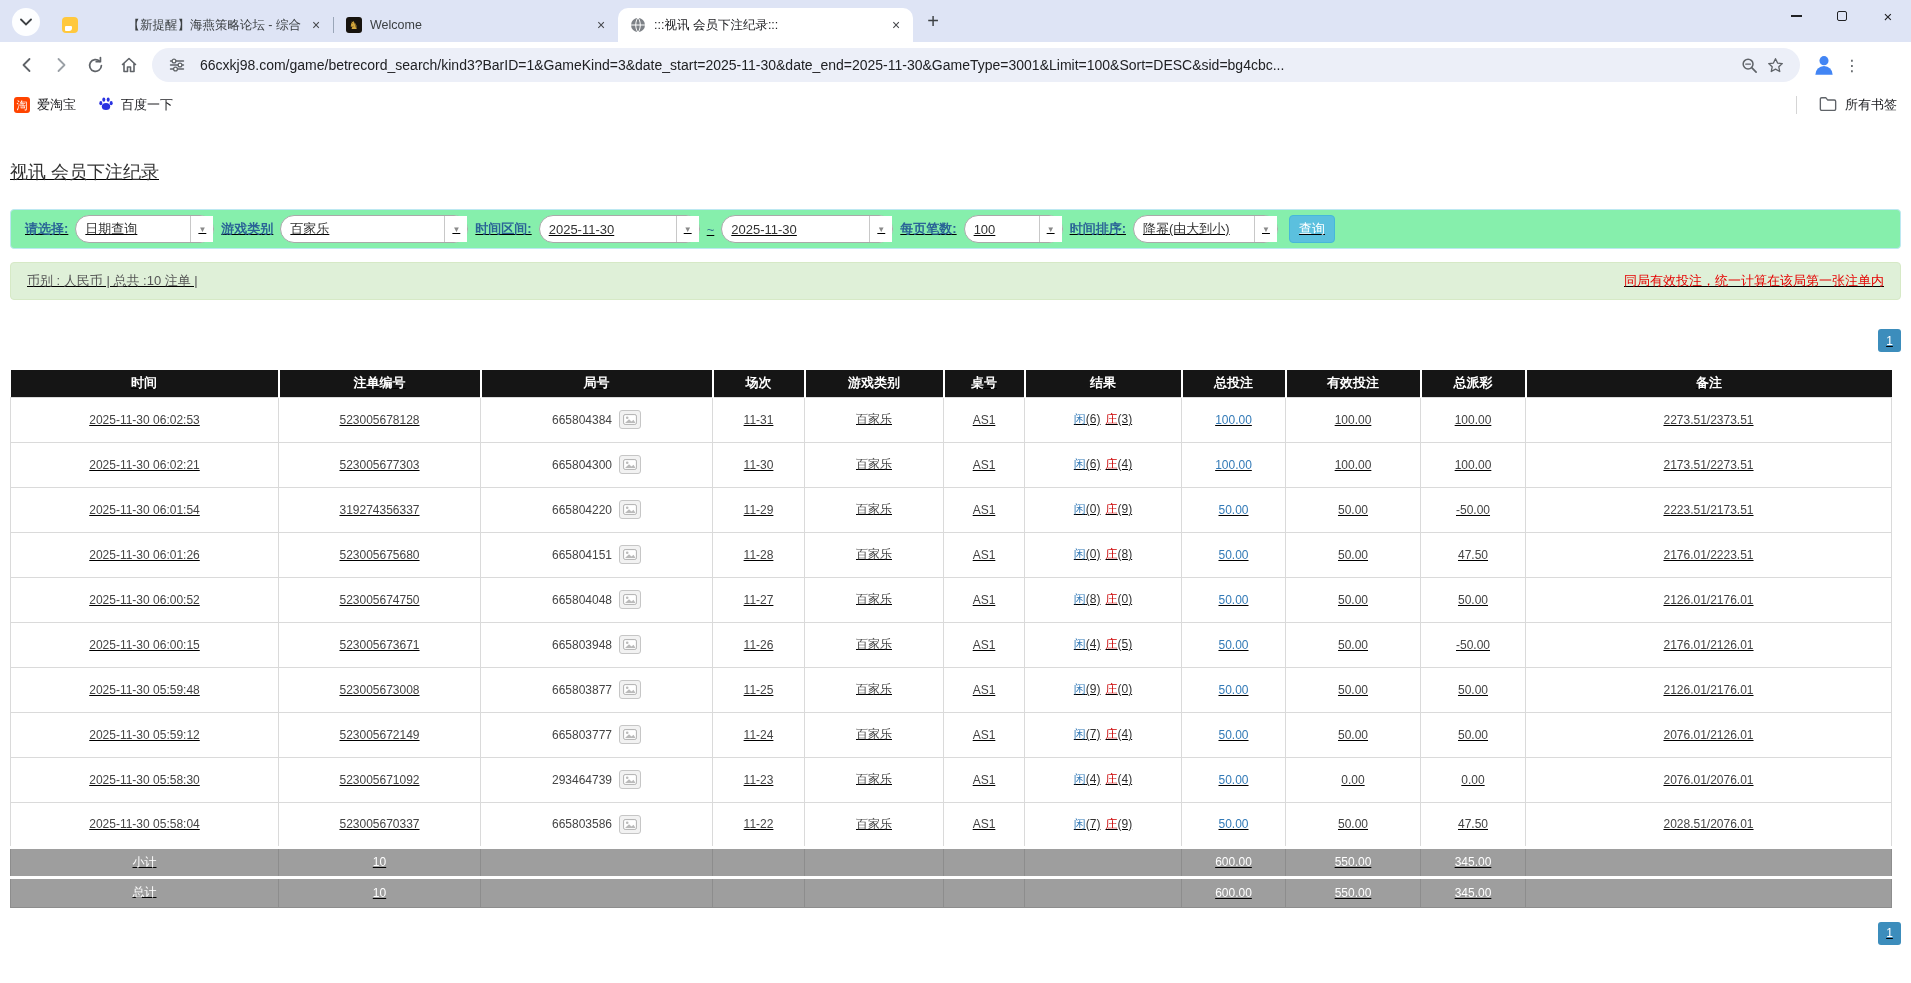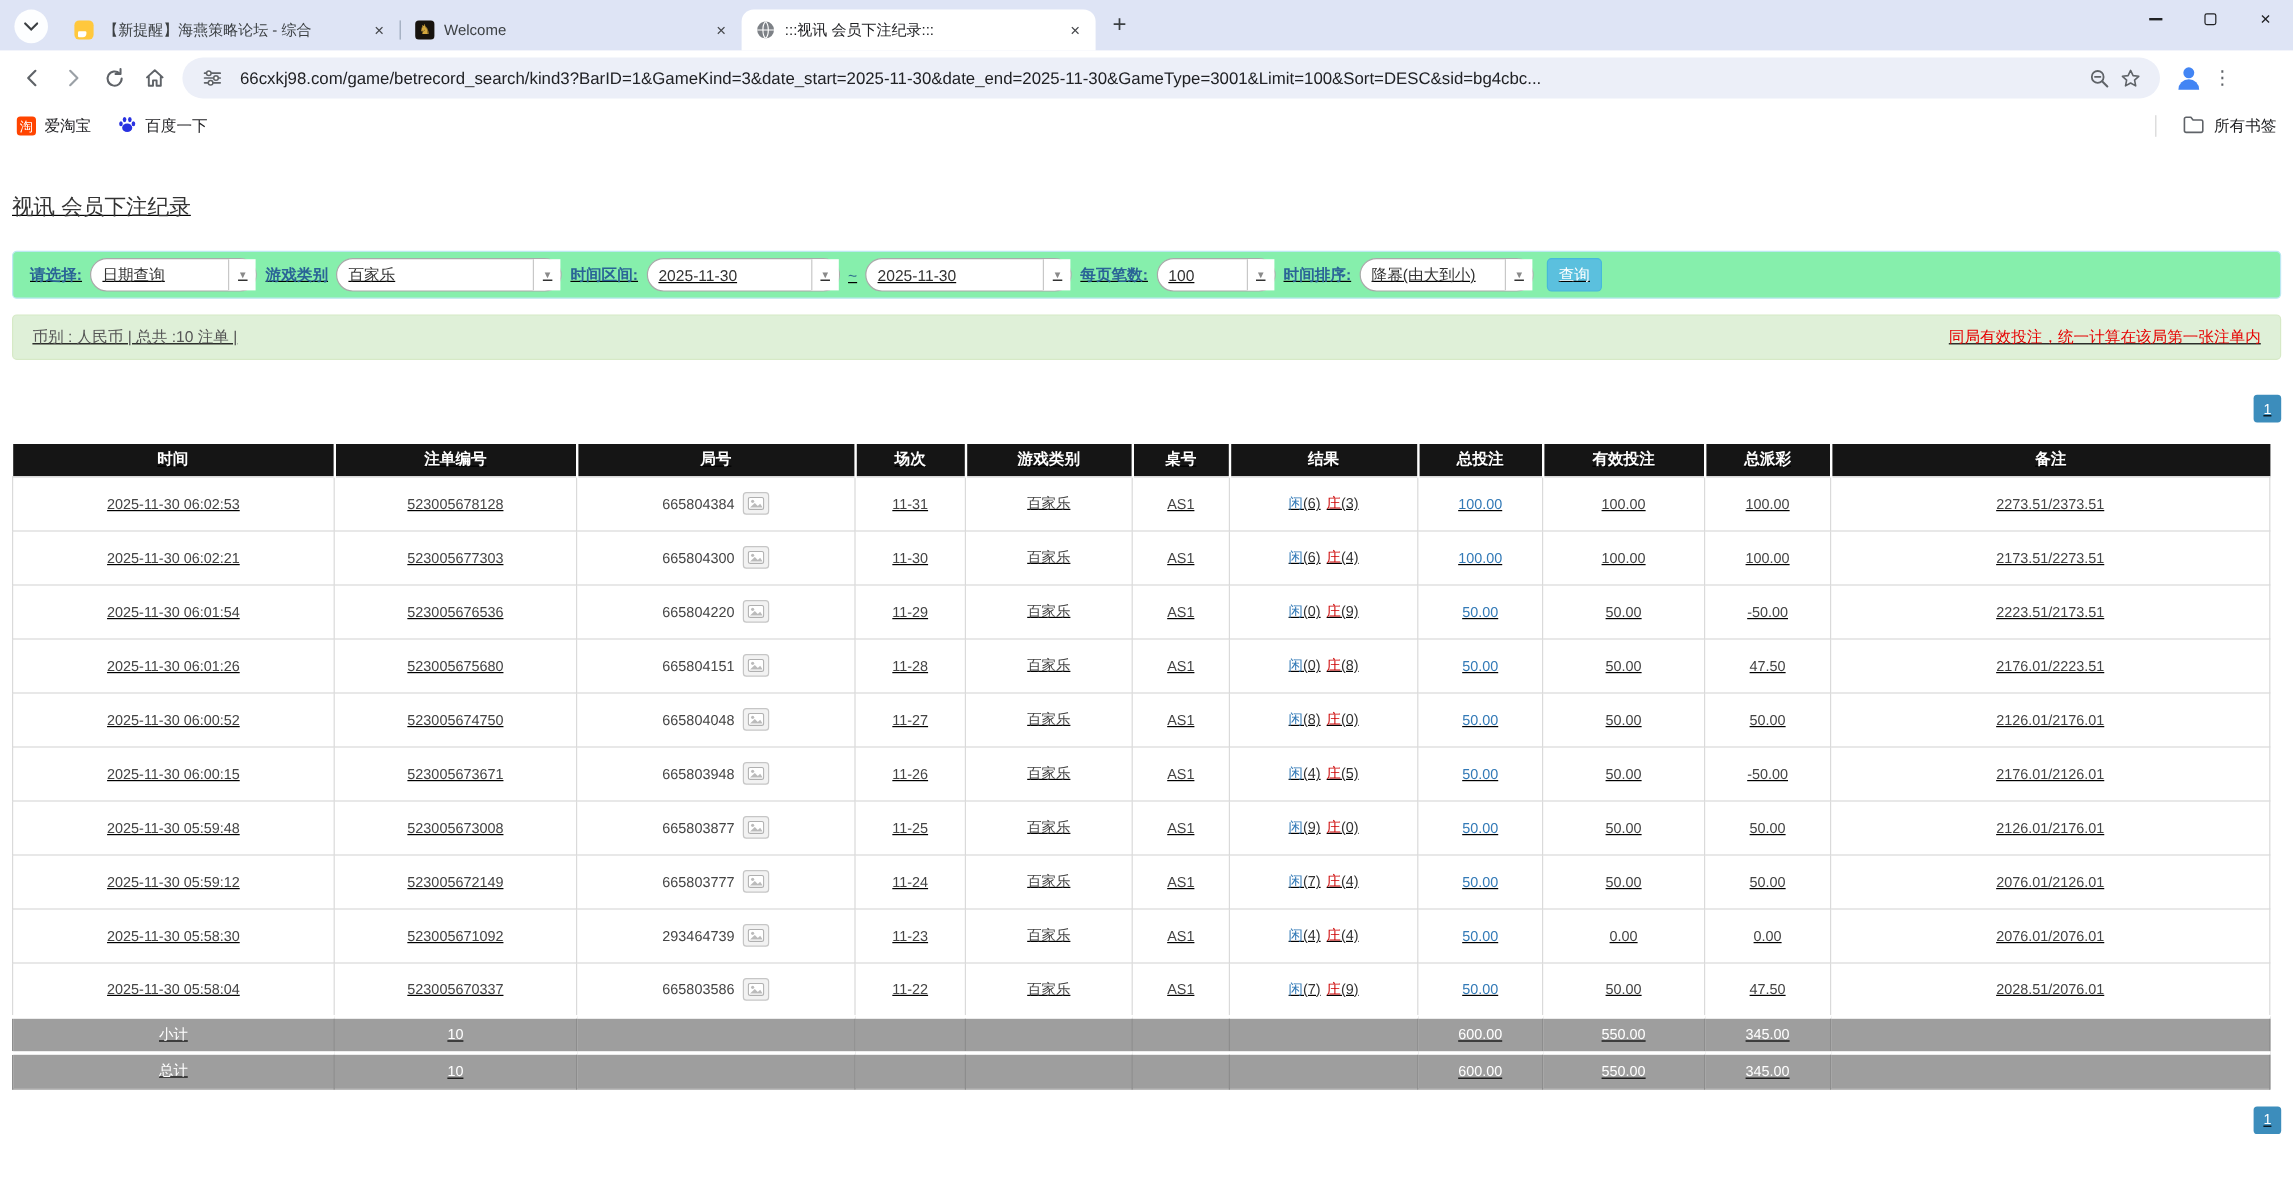--- a/index.html
+++ b/index.html
@@ -75,21 +75,21 @@
 </head>
 <body>
 
 <div class="tabstrip">
   <div class="tab-search">
     <svg width="12" height="8" viewBox="0 0 12 8">
         <path d="M1 1.5 L6 6.5 L11 1.5" stroke="#3c4043" stroke-width="1.8" fill="none" stroke-linecap="round"></path>
       </svg>
   </div>
 
-  <div class="tab" style="width:283px;">
+  <div class="tab" style="width:283px;text-align:right;">
     <span class="favicon fav-yellow"></span>
     <span class="tab-title">【新提醒】海燕策略论坛 - 综合</span>
     <span class="tab-close">×</span>
   </div>
   <div class="tab-divider"></div>
 
   <div class="tab" style="width:284px;">
     <span class="favicon fav-dark">♞</span>
     <span class="tab-title">Welcome</span>
     <span class="tab-close">×</span>
@@ -334,21 +334,21 @@
     <td>百家乐</td>
     <td>AS1</td>
     <td><span class="res-x">闲</span><span class="res-n">(6)</span><span class="res-z">庄</span><span class="res-n">(4)</span></td>
     <td><a class="link">100.00</a></td>
     <td>100.00</td>
     <td>100.00</td>
     <td>2173.51/2273.51</td>
   </tr>
         <tr>
     <td>2025-11-30 06:01:54</td>
-    <td>523005676536</td>
+    <td>319274356337</td>
     <td>
       <span class="round-wrap">
         <span>665804220</span>
         <span class="video-ic">
           <svg width="14" height="11" viewBox="0 0 14 11">
                   <rect x="0.6" y="0.6" width="12.8" height="9.8" rx="1.5" fill="#fff" stroke="#b0b0b0" stroke-width="1"></rect>
                   <circle cx="4.2" cy="3.8" r="1.3" fill="#bbb"></circle>
                   <path d="M2 9 L6 5.2 L8.5 7.6 L10.5 5.8 L12.5 9 Z" fill="#bbb"></path>
                 </svg>
         </span>

